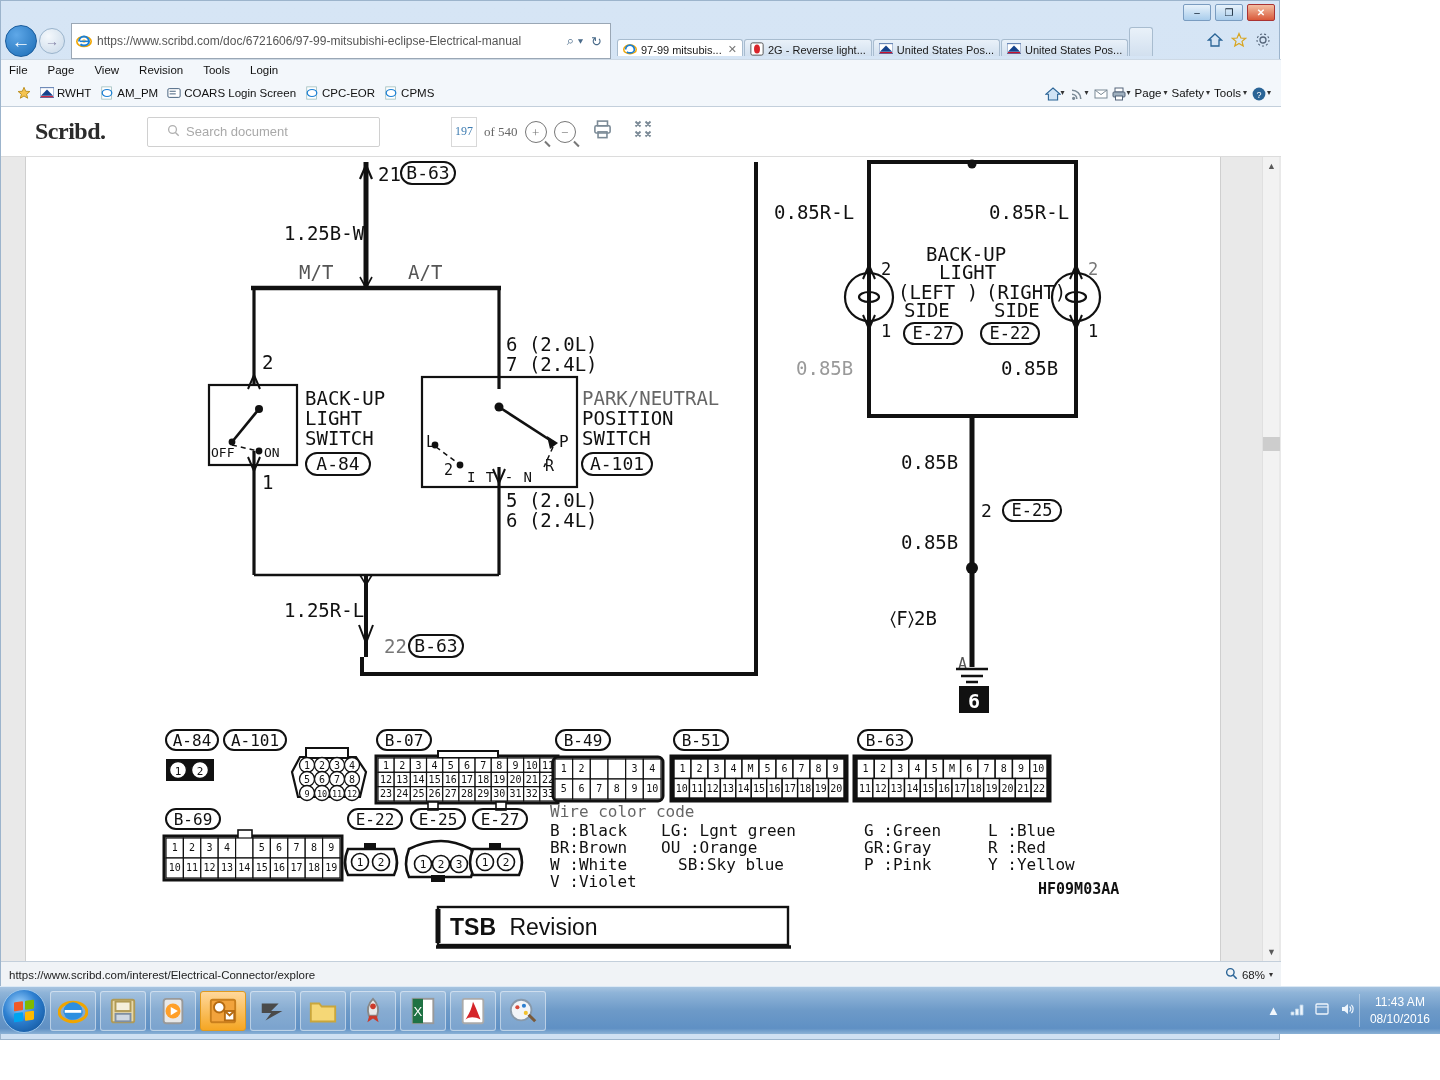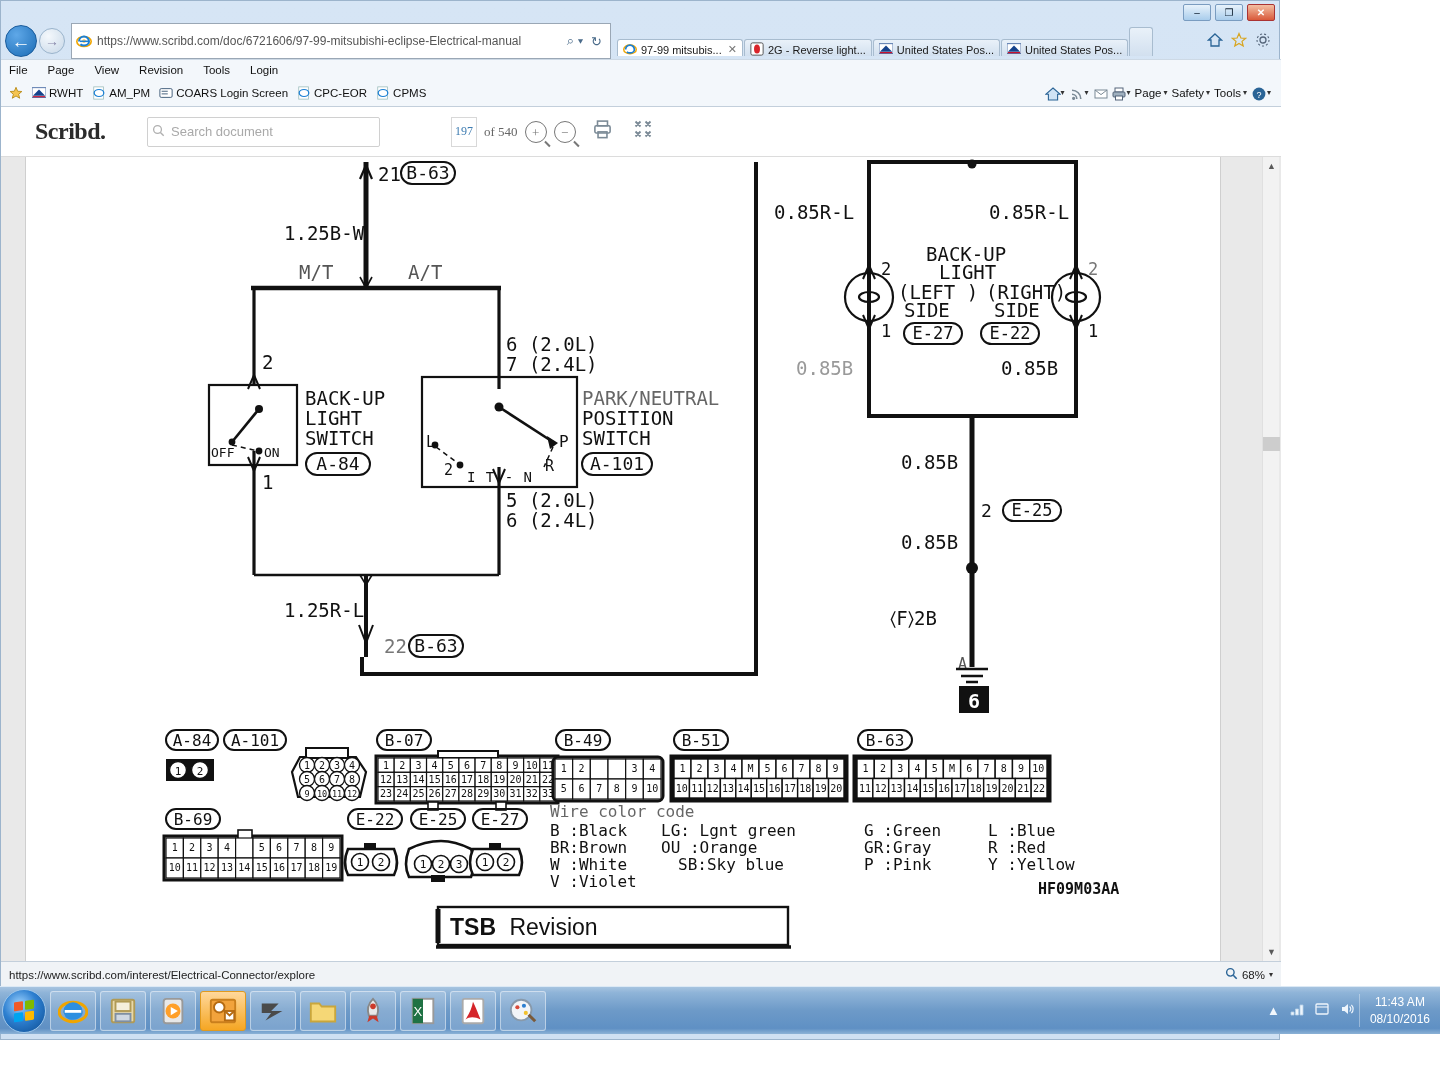--- a/index.html
+++ b/index.html
@@ -80,41 +80,41 @@
   #menu-bar {
     position:absolute; left:0; top:58px; width:1280px; height:20px;
     background:#f3f7fb; border-top:1px solid #cdd9e5;
     display:flex; align-items:center; padding-left:8px; gap:20px;
     font-size:11.5px; color:#111;
   }
   
   #favorites-bar {
     position:absolute; left:0; top:78px; width:1280px; height:28px;
     background:#f3f7fb; border-bottom:1px solid #c3cfdb;
-    display:flex; align-items:center; padding-left:8px; font-size:11.5px; color:#111;
+    display:flex; align-items:center; padding-left:16px; font-size:11.5px; color:#111;
   }
   .fav-item { display:flex; align-items:center; gap:3px; margin-right:9px; white-space:nowrap; }
   .mini-icon { width:14px; height:14px; flex:none; }
   #command-bar { margin-left:auto; display:flex; align-items:center; gap:4px; padding-right:10px; font-size:11.5px; }
   .cmd { display:flex; align-items:center; gap:2px; }
   .caret { font-size:8px; color:#333; }
 
   
   #scribd-bar {
     position:absolute; left:0; top:106px; width:1280px; height:50px;
     background:#fff; border-bottom:1px solid #dcdcdc;
     display:flex; align-items:center;
   }
   #scribd-logo {
     font-family:"Liberation Serif", serif; font-weight:bold; font-size:24px;
     color:#2b2b2b; letter-spacing:-0.5px; margin-left:34px; width:100px;
   }
   #search-box {
     width:233px; height:30px; border:1px solid #d0d0d0; border-radius:2px;
-    display:flex; align-items:center; padding:0 4px; margin-left:12px; background:#fff;
+    display:flex; align-items:center; padding:0 19px; margin-left:12px; background:#fff;
   }
   #search-box .sicon { color:#aaa; font-size:13px; margin-right:6px; }
   #search-input-label { font-size:13px; color:#a9a9a9; }
   #page-nav { display:flex; align-items:center; margin-left:71px; gap:7px;font-family:Liberation Serif, serif; }
   #page-number-box {
     width:26px;height:30px;border:1px solid #d8d8d8;background:#fff;
     display:flex;align-items:center;justify-content:center;font-size:12px;color:#3e7cb1;
   }
   #page-total { font-size:13px; color:#666; }
   .zoom-btn { width:22px;height:22px;border:1.7px solid #777;border-radius:50%;position:relative; }

